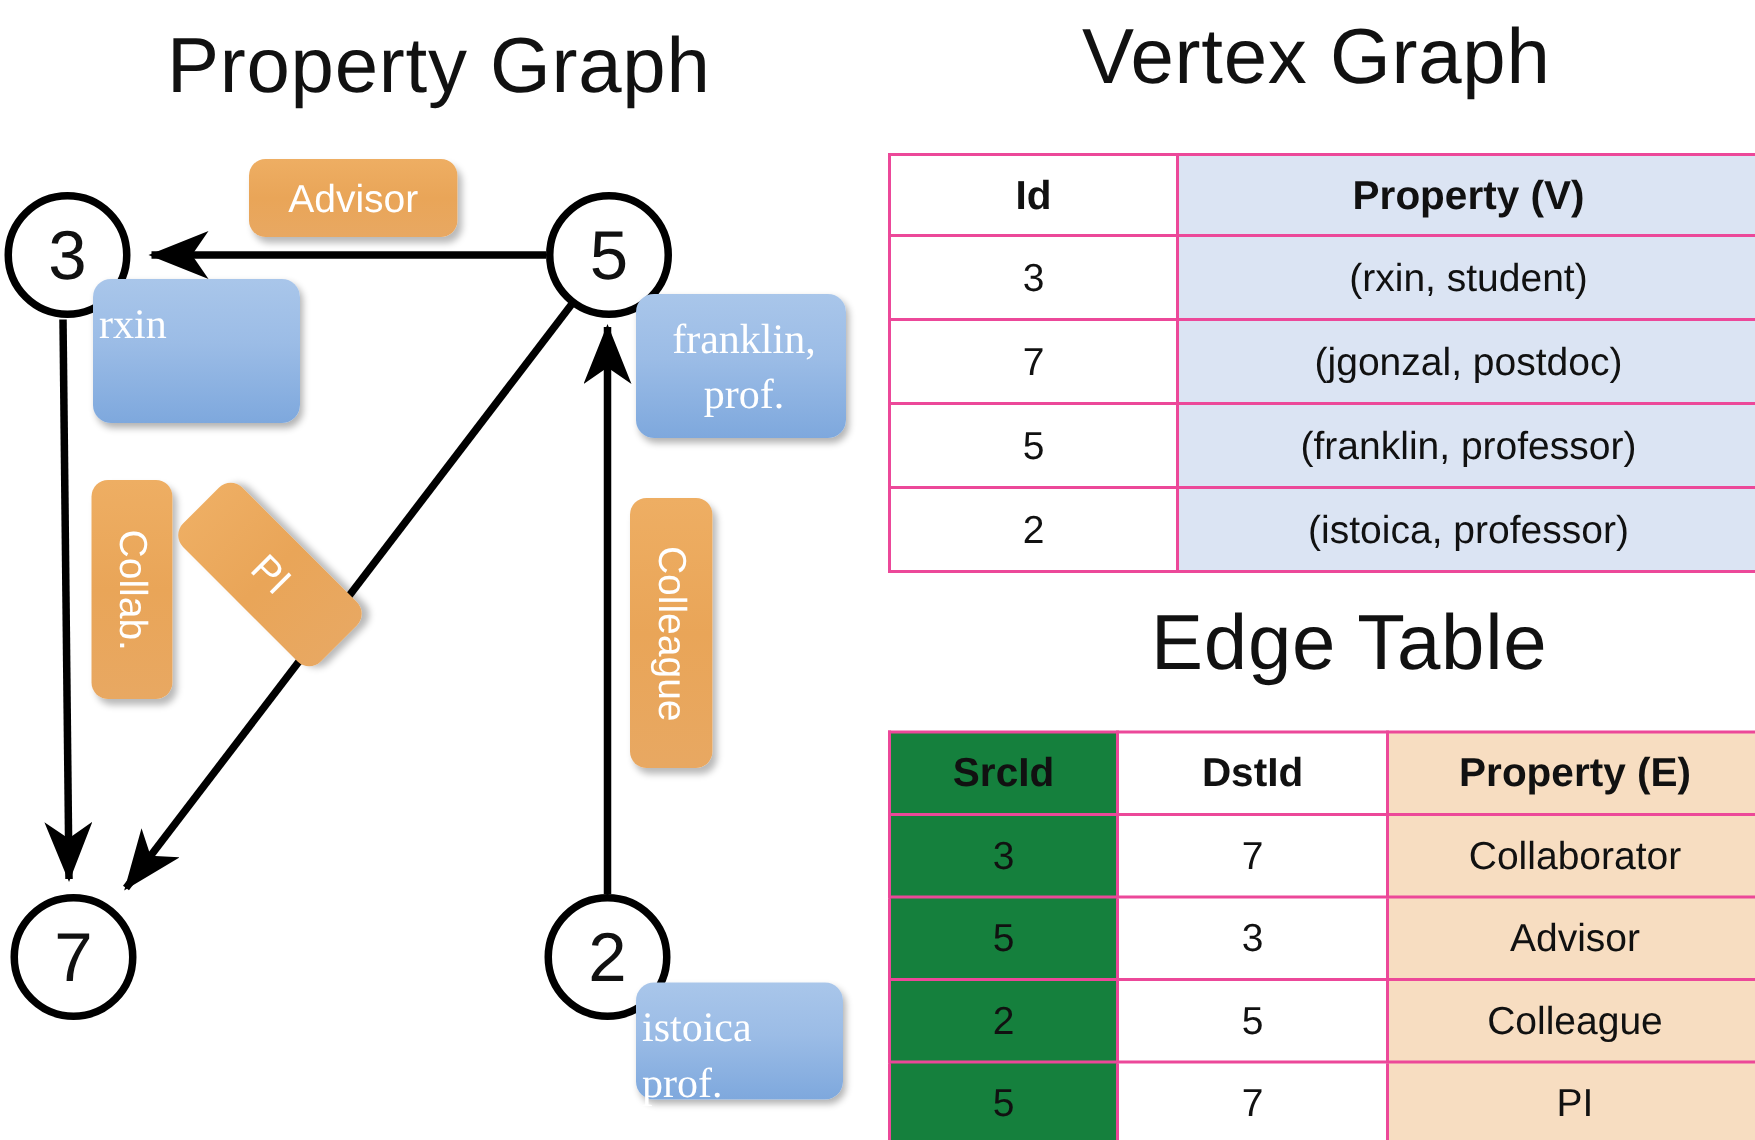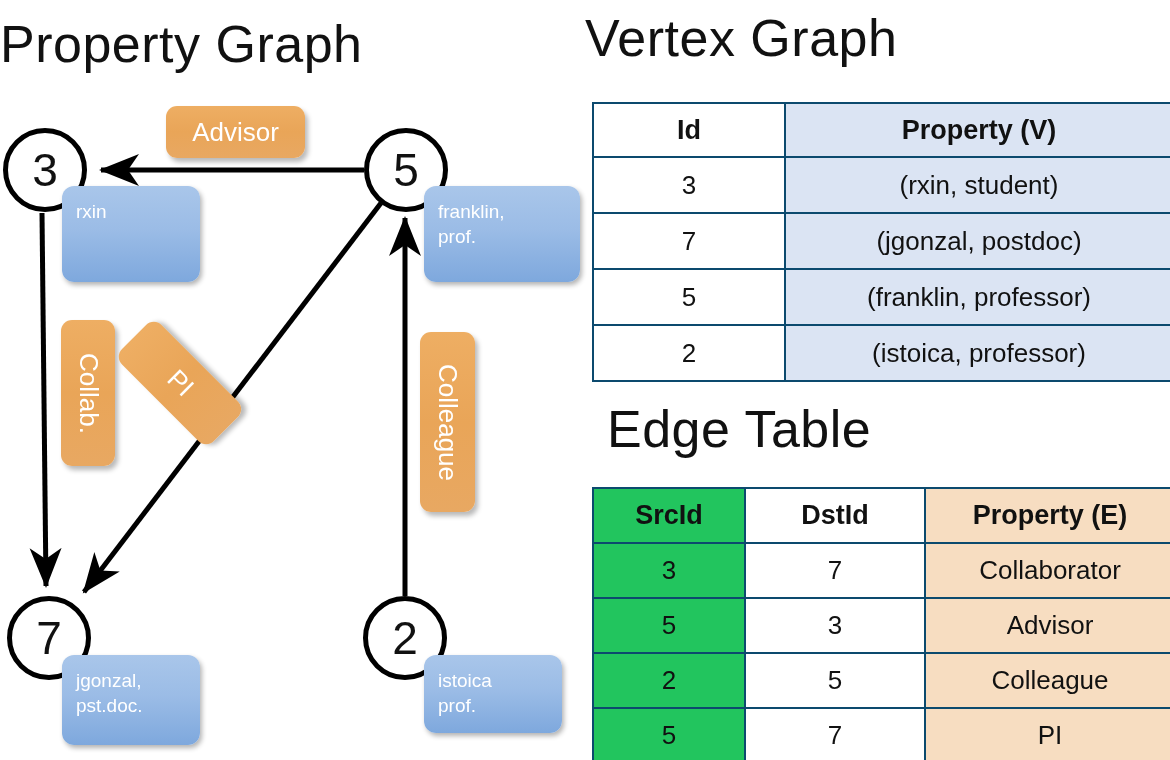--- a/index.html
+++ b/index.html
@@ -19,21 +19,21 @@
   
   .title {
     position: absolute;
     font-family: "Liberation Sans", sans-serif;
     font-weight: 300;
     font-size: 52px;
     line-height: 1;
     letter-spacing: 0.5px;
     color: #111111;
     white-space: nowrap;
-    text-align: left;
+    text-align: center;
   }
   #title-property-graph { left: 0px;   top: 18px;  width: 585px; }
   #title-vertex-table   { left: 585px; top: 12px;  width: 585px; }
   #title-edge-table     { left: 607px; top: 403px; width: 585px; }
 
   
   #graph-panel {
     position: absolute;
     left: 0; top: 0;
     width: 585px; height: 760px;
@@ -67,29 +67,29 @@
   #node-2 { left: 363px; top: 596px; }
 
   
   .prop-box-blue {
     position: absolute;
     box-sizing: border-box;
     border-radius: 12px;
     background: linear-gradient(to bottom, #a9c6ea 0%, #9bbce6 45%, #7ea8dd 100%);
     box-shadow: 2px 3px 5px rgba(0,0,0,0.30);
     color: #ffffff;
-    font-family: Liberation Sans, sans-serif;
-    font-weight: 300;
-    font-size: 19px;
+    font-family: Liberation Serif, serif;
+    font-weight: 300;
+    font-size: 28px;
     line-height: 1.32;
-    padding: 13px 0 0 14px;
+    padding: 13px 0 0 4px;
     z-index: 8;
   }
   #prop-rxin     { left: 62px;  top: 186px; width: 138px; height: 96px; }
-  #prop-franklin { left: 424px; top: 186px; width: 156px; height: 96px; }
+  #prop-franklin { left: 424px; top: 196px; width: 140px; height: 96px; text-align: center; }
   #prop-jgonzal  { left: 62px;  top: 655px; width: 138px; height: 90px; }
   #prop-istoica  { left: 424px; top: 655px; width: 138px; height: 78px; }
 
   
   .edge-label-box {
     position: absolute;
     box-sizing: border-box;
     border-radius: 11px;
     background: linear-gradient(to bottom, #eeae63 0%, #e9a558 50%, #e8a862 100%);
     box-shadow: 3px 4px 5px rgba(0,0,0,0.28);
@@ -127,21 +127,21 @@
 
   
   .data-table {
     position: absolute;
     border-collapse: collapse;
     table-layout: fixed;
     font-family: "Liberation Sans", sans-serif;
     font-weight: 300;
   }
   .data-table td, .data-table th {
-    border: 2px solid #0c4a6e;
+    border: 2px solid #ec4899;
     text-align: center;
     font-weight: 300;
     color: #111111;
     padding: 0;
   }
   .data-table .hdr {
     font-weight: bold;
     font-size: 27px;
   }
   .data-table .cell {
@@ -154,21 +154,21 @@
   }
   #vertex-table .col-id   { width: 190px; height: 54px; background: #ffffff; }
   #vertex-table .col-prop { width: 386px; height: 54px; background: #dbe4f3; }
   #vertex-table tr.row-head .col-id   { height: 52px; }
   #vertex-table tr.row-head .col-prop { height: 52px; }
 
   #edge-table {
     left: 592px; top: 487px;
     width: 576px;
   }
-  #edge-table .col-src  { width: 150px; height: 53px; background: #22c55e; }
+  #edge-table .col-src  { width: 150px; height: 53px; background: #15803d; }
   #edge-table .col-dst  { width: 178px; height: 53px; background: #ffffff; }
   #edge-table .col-prop { width: 248px; height: 53px; background: #f7ddc1; }
 
   .vtext { display: inline-block; }
 </style>
 </head>
 <body>
 
 <div class="title" id="title-property-graph">Property Graph</div>
 
@@ -207,24 +207,20 @@
     <span>2</span>
   </div>
 
   <div class="prop-box-blue" id="prop-rxin">
     <div>rxin</div>
   </div>
   <div class="prop-box-blue" id="prop-franklin">
     <div>franklin,</div>
     <div>prof.</div>
   </div>
-  <div class="prop-box-blue" id="prop-jgonzal">
-    <div>jgonzal,</div>
-    <div>pst.doc.</div>
-  </div>
   <div class="prop-box-blue" id="prop-istoica">
     <div>istoica</div>
     <div>prof.</div>
   </div>
 
   <div class="edge-label-box" id="edge-label-advisor">
     <span>Advisor</span>
   </div>
   <div class="edge-label-box" id="edge-label-collab">
     <span class="vtext">Collab.</span>

